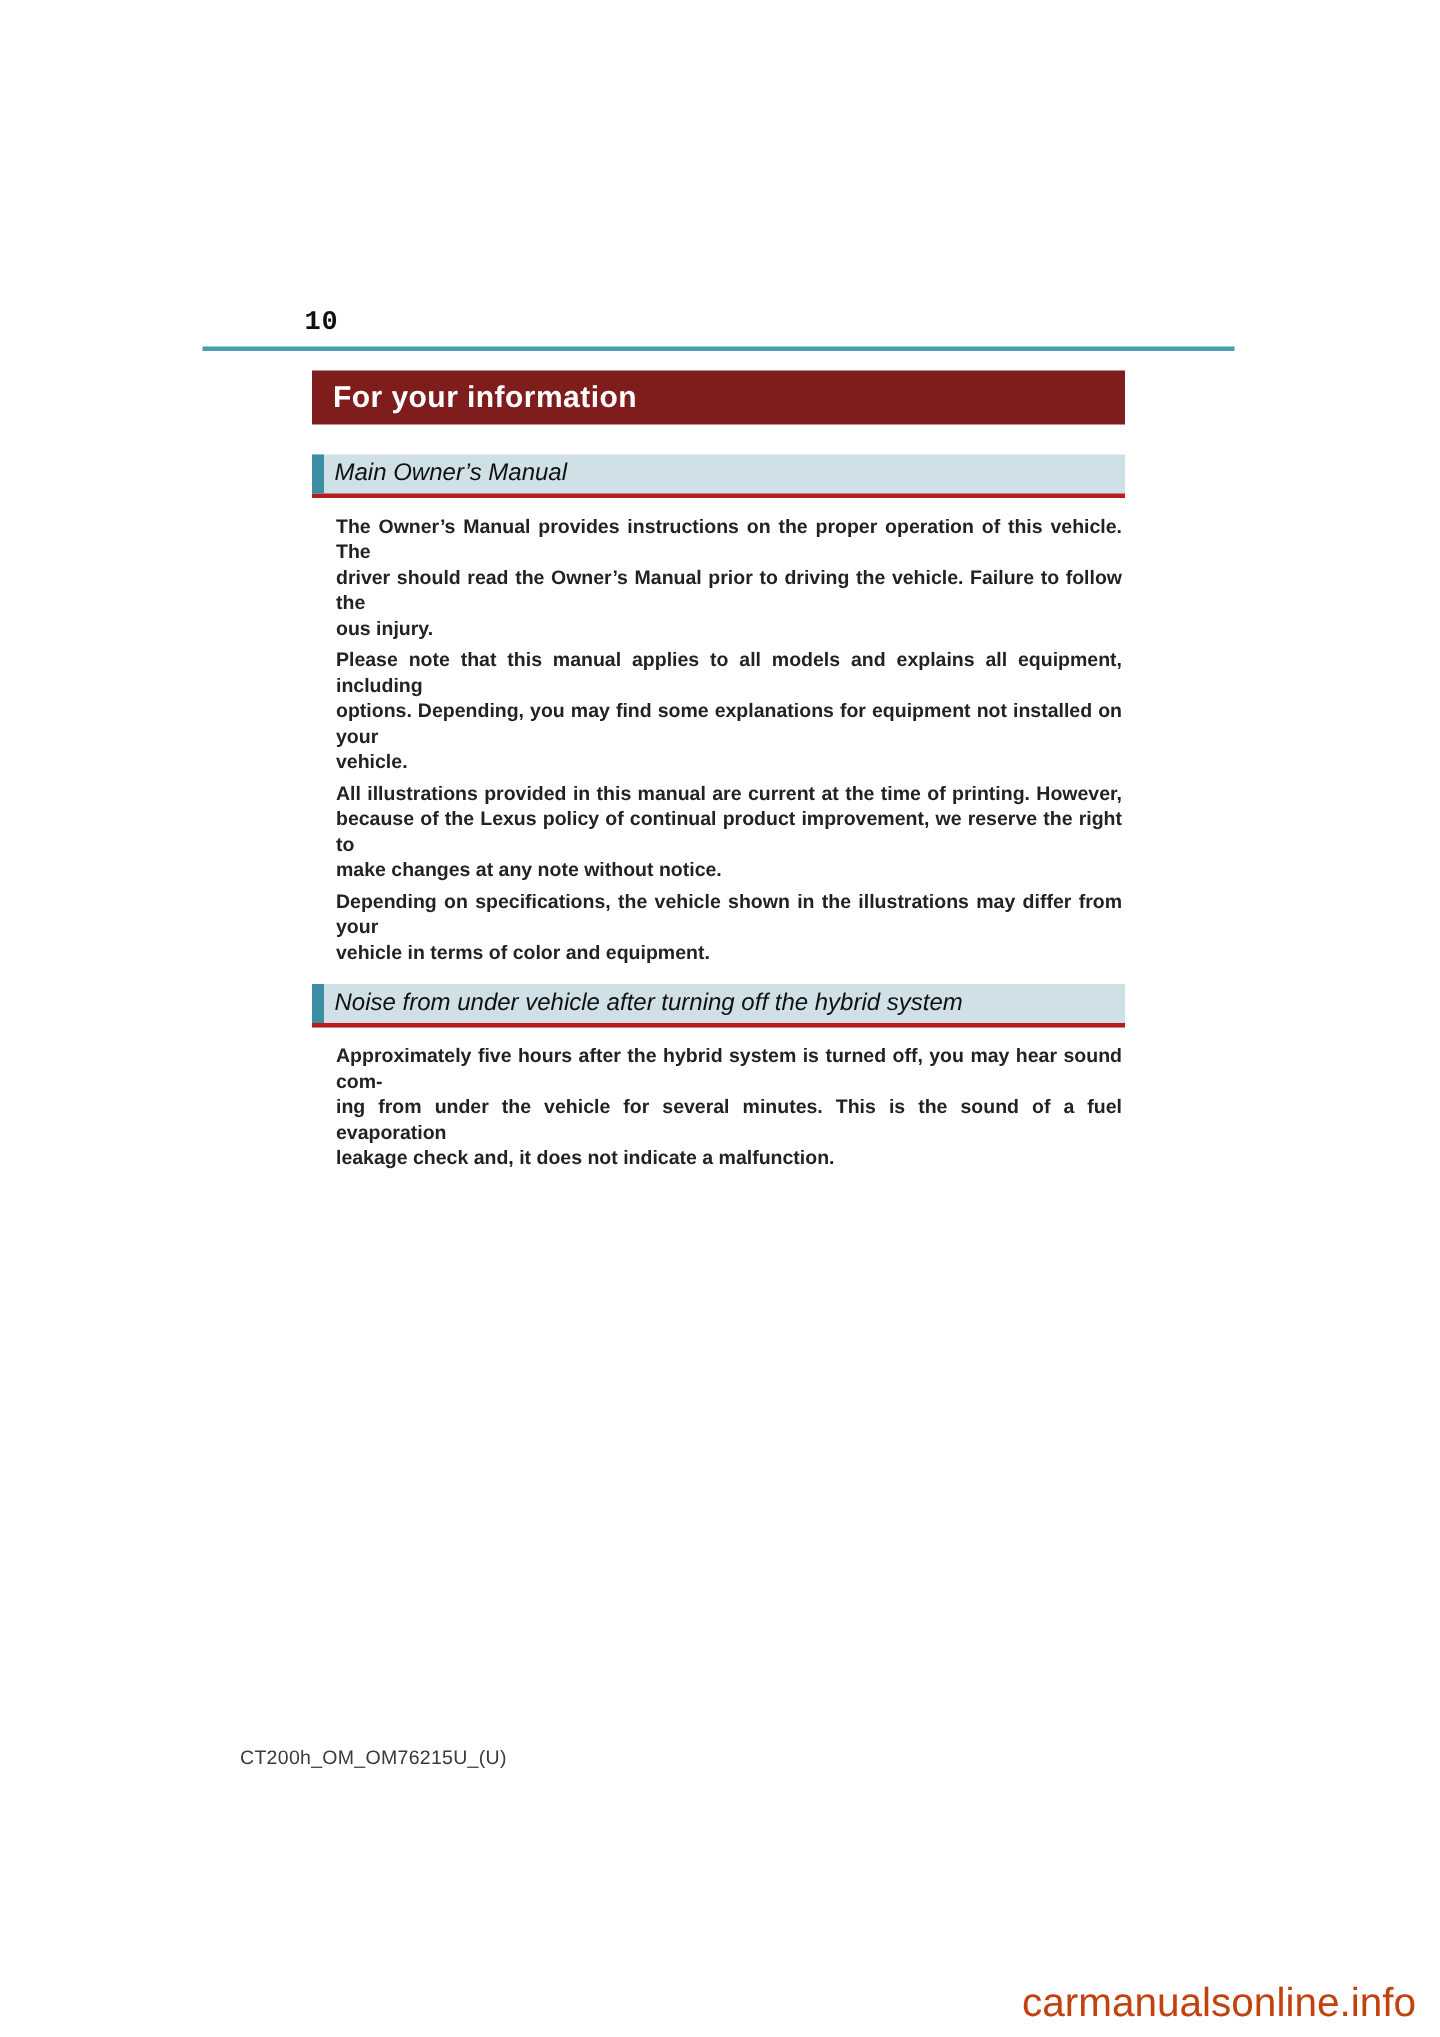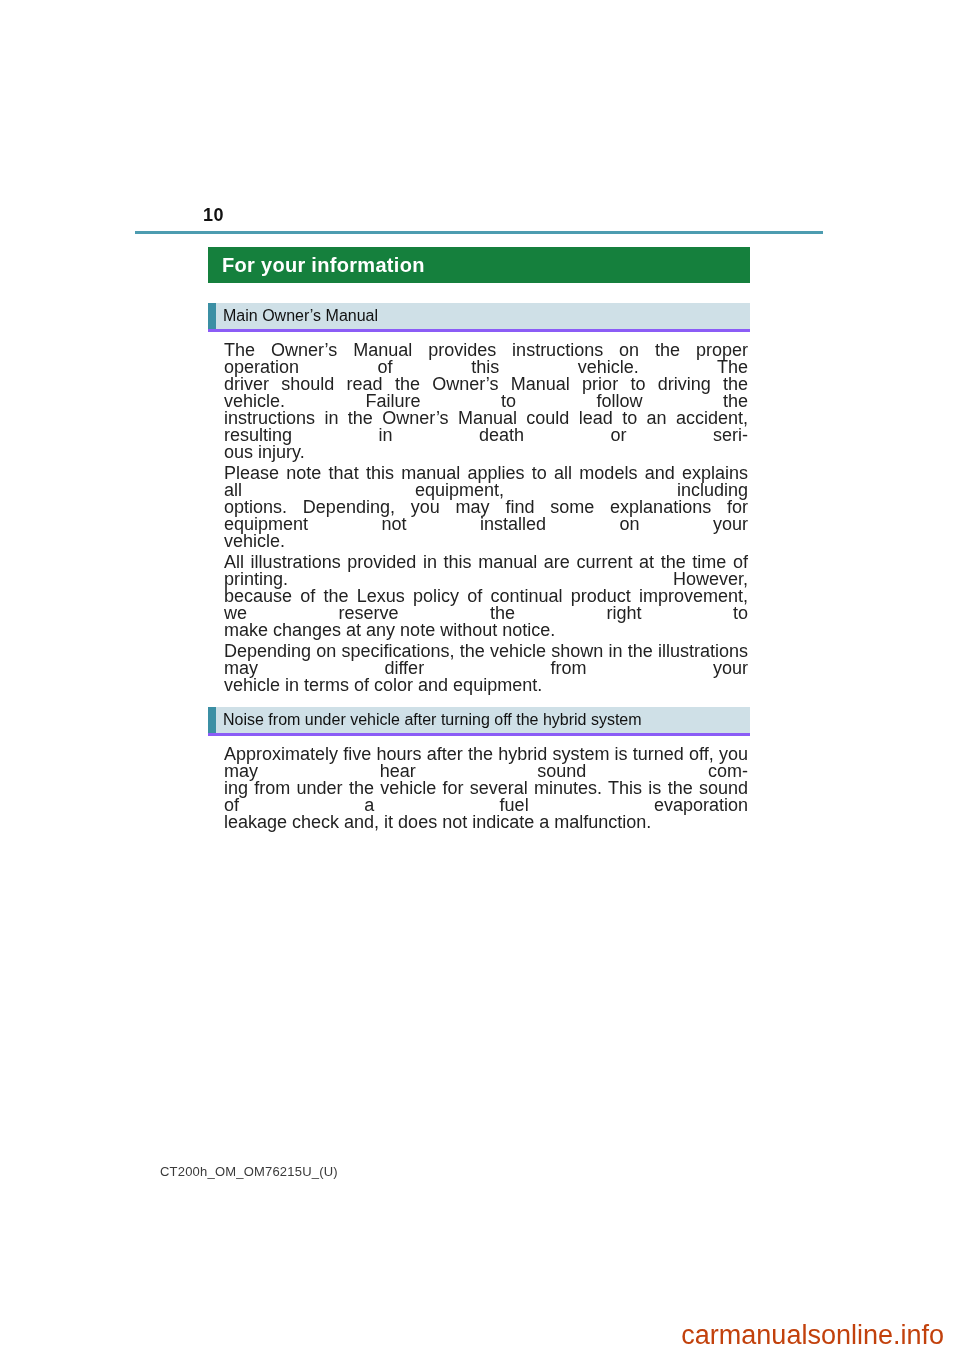--- a/index.html
+++ b/index.html
@@ -13,36 +13,37 @@
     overflow: hidden;
   }
   .page-number {
     position: absolute;
     left: 203px;
     top: 205px;
     font-size: 18px;
     font-weight: bold;
     color: #111111;
     letter-spacing: 0.5px;
+    font-family: Liberation Mono, monospace;
   }
   .top-rule {
     position: absolute;
     left: 135px;
     top: 231px;
     width: 688px;
     height: 3px;
     background: #4d9cb0;
   }
   .title-bar {
     position: absolute;
     left: 208px;
     top: 247px;
     width: 542px;
     height: 36px;
-    background: #15803d;
+    background: #7f1d1d;
     box-sizing: border-box;
     display: flex;
     align-items: center;
   }
   .title-bar span {
     color: #ffffff;
     font-size: 20px;
     font-weight: bold;
     padding-left: 14px;
     letter-spacing: 0.3px;
@@ -52,46 +53,48 @@
     left: 208px;
     top: 303px;
     width: 542px;
   }
   .heading-band {
     position: relative;
     box-sizing: border-box;
     width: 100%;
     height: 29px;
     background: #cfe0e7;
-    border-bottom: 3px solid #8b5cf6;
+    border-bottom: 3px solid #b91c1c;
     display: flex;
     align-items: center;
+    font-style: italic;
   }
   .heading-accent {
     display: block;
     width: 8px;
     height: 26px;
     background: #3b8fa4;
     flex: 0 0 8px;
   }
   .heading-band .heading-text {
     font-size: 16px;
     color: #111111;
     padding-left: 7px;
     white-space: nowrap;
   }
   .section-body {
     margin: 10px 0 0 16px;
     width: 524px;
   }
   .para {
     margin: 0 0 4px 0;
-    font-size: 18px;
+    font-size: 13px;
     line-height: 17px;
     color: #222222;
+    font-weight: bold;
   }
   .para .line { text-align: justify; text-align-last: justify; }
   .para .line:last-child { text-align-last: left; }
   .section-gap { height: 9px; }
   .doc-footer {
     position: absolute;
     left: 160px;
     top: 1164px;
     font-size: 13px;
     color: #3a3a3a;
@@ -122,21 +125,20 @@
 
     <div class="heading-band">
       <span class="heading-accent"></span>
       <span class="heading-text">Main Owner’s Manual</span>
     </div>
 
     <div class="section-body">
       <div class="para">
           <div class="line">The Owner’s Manual provides instructions on the proper operation of this vehicle. The</div>
           <div class="line">driver should read the Owner’s Manual prior to driving the vehicle. Failure to follow the</div>
-          <div class="line">instructions in the Owner’s Manual could lead to an accident, resulting in death or seri-</div>
           <div class="line">ous injury.</div>
         </div>
       <div class="para">
           <div class="line">Please note that this manual applies to all models and explains all equipment, including</div>
           <div class="line">options. Depending, you may find some explanations for equipment not installed on your</div>
           <div class="line">vehicle.</div>
         </div>
       <div class="para">
           <div class="line">All illustrations provided in this manual are current at the time of printing. However,</div>
           <div class="line">because of the Lexus policy of continual product improvement, we reserve the right to</div>

